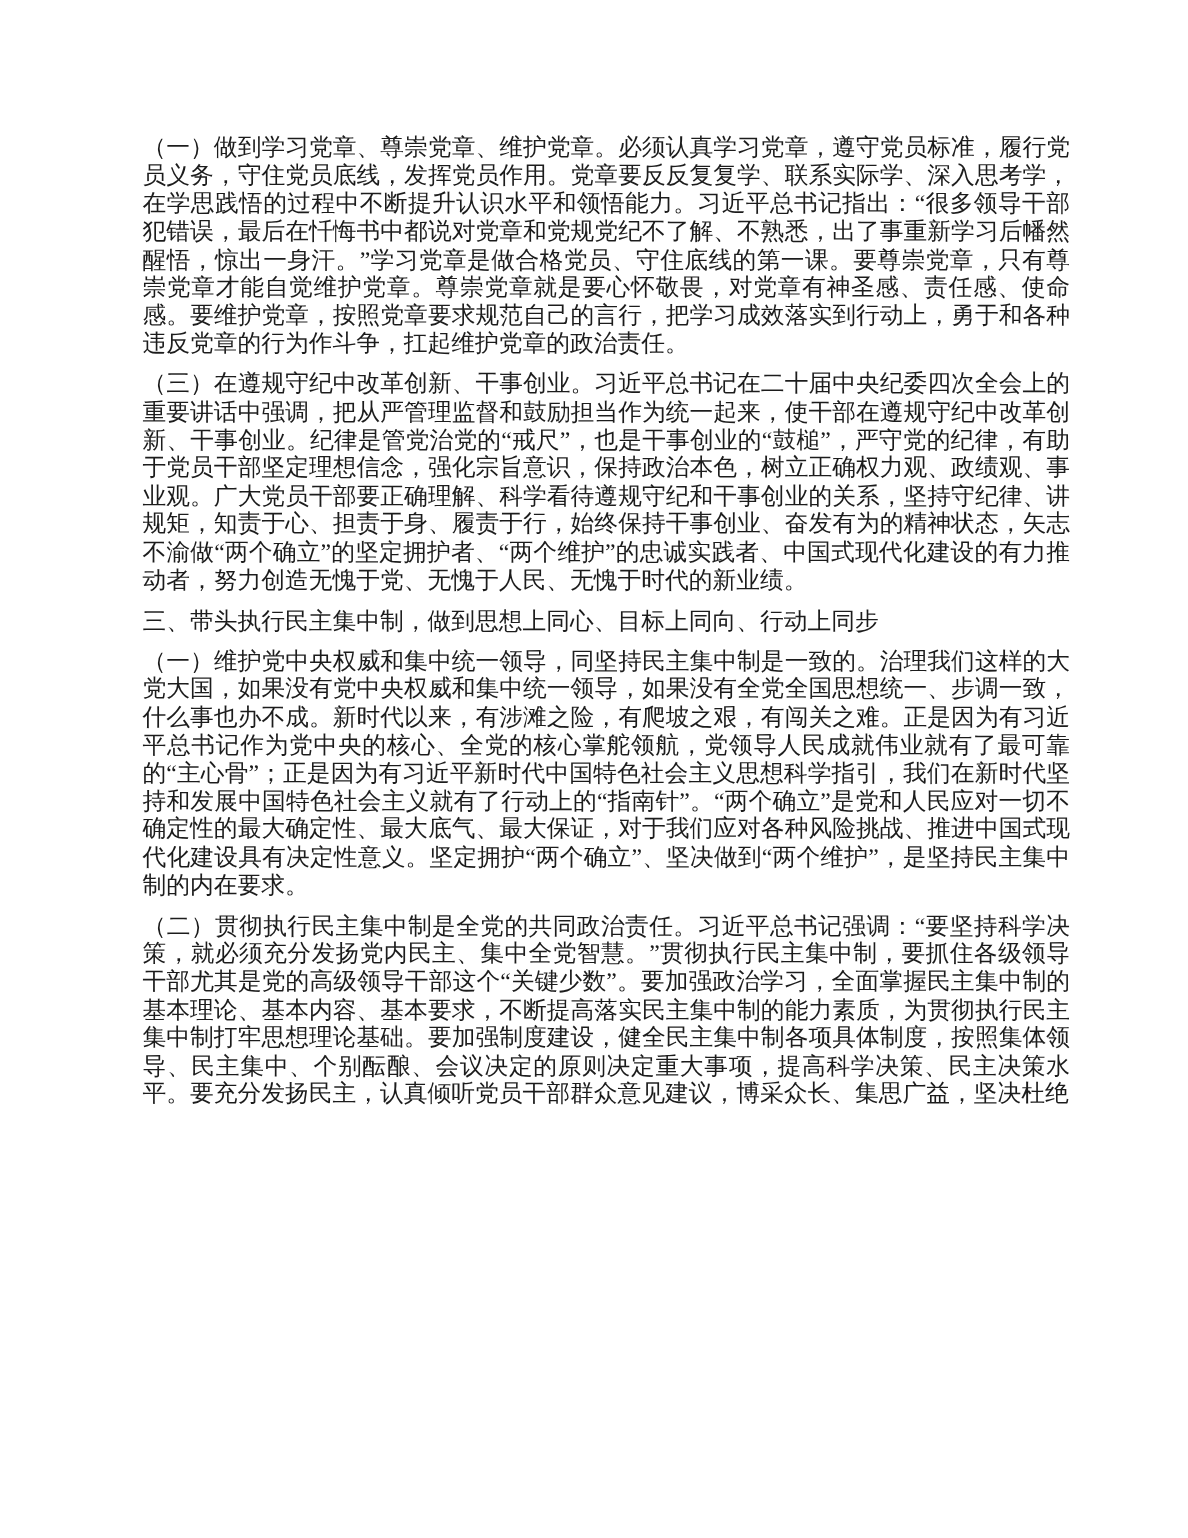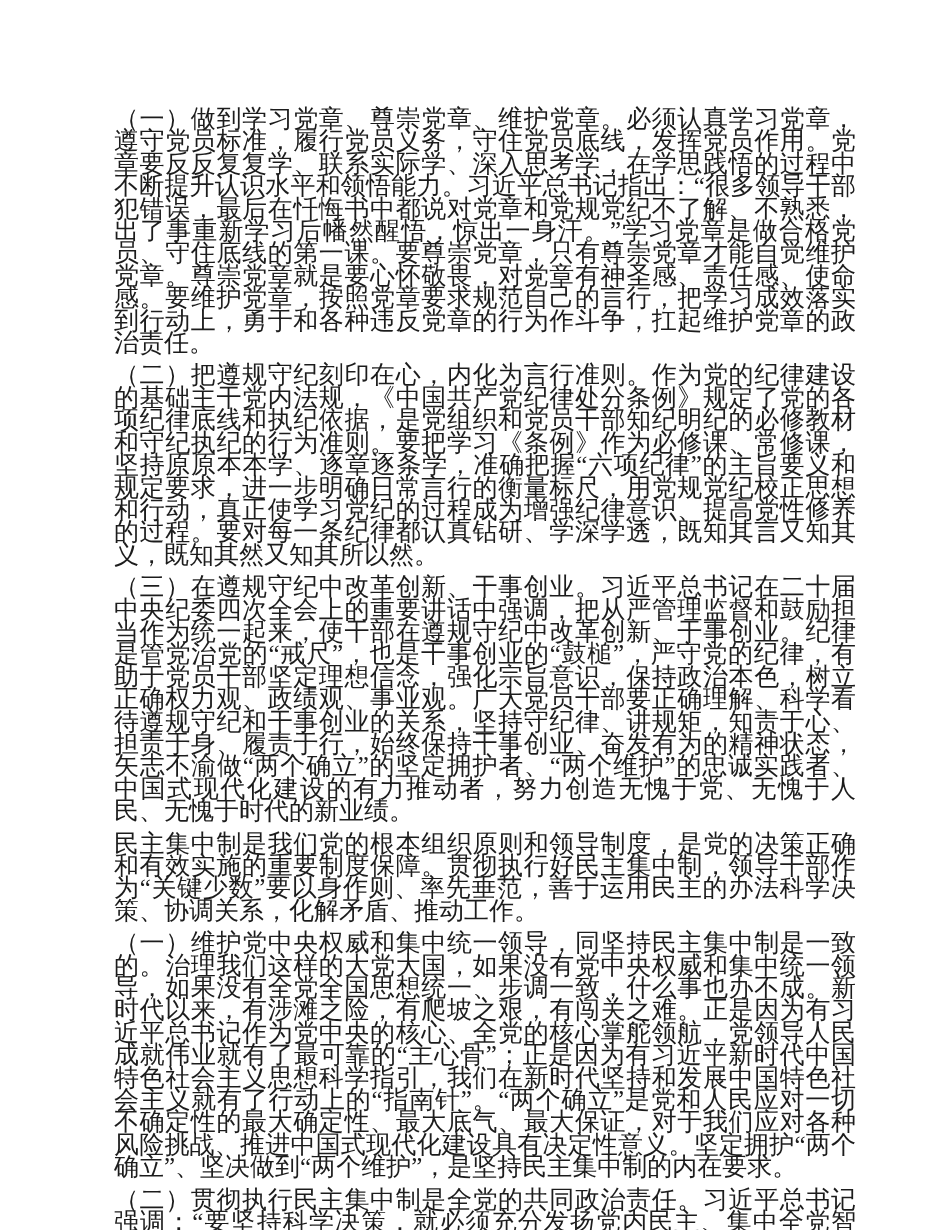--- a/index.html
+++ b/index.html
@@ -16,36 +16,35 @@
     background: #ffffff;
     overflow: hidden;
   }
   .content {
     position: absolute;
     left: 114px;
     top: 108px;
     width: 742px;
   }
   .para {
-    font-size: 25px;
+    font-size: 19px;
     line-height: 22.4px;
     color: #1c1c1c;
     text-align: justify;
     text-justify: inter-ideograph;
     margin: 0 0 10px 0;
     font-weight: 400;
     word-break: break-all;
   }
   .para:last-child { margin-bottom: 12px; }
 </style>
 </head>
 <body>
 
 <div class="page">
   <div class="content">
     <p class="para">（一）做到学习党章、尊崇党章、维护党章。必须认真学习党章，遵守党员标准，履行党员义务，守住党员底线，发挥党员作用。党章要反反复复学、联系实际学、深入思考学，在学思践悟的过程中不断提升认识水平和领悟能力。习近平总书记指出：“很多领导干部犯错误，最后在忏悔书中都说对党章和党规党纪不了解、不熟悉，出了事重新学习后幡然醒悟，惊出一身汗。”学习党章是做合格党员、守住底线的第一课。要尊崇党章，只有尊崇党章才能自觉维护党章。尊崇党章就是要心怀敬畏，对党章有神圣感、责任感、使命感。要维护党章，按照党章要求规范自己的言行，把学习成效落实到行动上，勇于和各种违反党章的行为作斗争，扛起维护党章的政治责任。</p>
-    <p class="para">（二）把遵规守纪刻印在心，内化为言行准则。作为党的纪律建设的基础主干党内法规，《中国共产党纪律处分条例》规定了党的各项纪律底线和执纪依据，是党组织和党员干部知纪明纪的必修教材和守纪执纪的行为准则。要把学习《条例》作为必修课、常修课，坚持原原本本学、逐章逐条学，准确把握“六项纪律”的主旨要义和规定要求，进一步明确日常言行的衡量标尺，用党规党纪校正思想和行动，真正使学习党纪的过程成为增强纪律意识、提高党性修养的过程。要对每一条纪律都认真钻研、学深学透，既知其言又知其义，既知其然又知其所以然。</p>
     <p class="para">（三）在遵规守纪中改革创新、干事创业。习近平总书记在二十届中央纪委四次全会上的重要讲话中强调，把从严管理监督和鼓励担当作为统一起来，使干部在遵规守纪中改革创新、干事创业。纪律是管党治党的“戒尺”，也是干事创业的“鼓槌”，严守党的纪律，有助于党员干部坚定理想信念，强化宗旨意识，保持政治本色，树立正确权力观、政绩观、事业观。广大党员干部要正确理解、科学看待遵规守纪和干事创业的关系，坚持守纪律、讲规矩，知责于心、担责于身、履责于行，始终保持干事创业、奋发有为的精神状态，矢志不渝做“两个确立”的坚定拥护者、“两个维护”的忠诚实践者、中国式现代化建设的有力推动者，努力创造无愧于党、无愧于人民、无愧于时代的新业绩。</p>
-    <p class="para">民主集中制是我们党的根本组织原则和领导制度，是党的决策正确和有效实施的重要制度保障。贯彻执行好民主集中制，领导干部作为“关键少数”要以身作则、率先垂范，善于运用民主的办法科学决策、协调关系，化解矛盾、推动工作。</p>
+    <p class="para">三、带头执行民主集中制，做到思想上同心、目标上同向、行动上同步</p>
     <p class="para">（一）维护党中央权威和集中统一领导，同坚持民主集中制是一致的。治理我们这样的大党大国，如果没有党中央权威和集中统一领导，如果没有全党全国思想统一、步调一致，什么事也办不成。新时代以来，有涉滩之险，有爬坡之艰，有闯关之难。正是因为有习近平总书记作为党中央的核心、全党的核心掌舵领航，党领导人民成就伟业就有了最可靠的“主心骨”；正是因为有习近平新时代中国特色社会主义思想科学指引，我们在新时代坚持和发展中国特色社会主义就有了行动上的“指南针”。“两个确立”是党和人民应对一切不确定性的最大确定性、最大底气、最大保证，对于我们应对各种风险挑战、推进中国式现代化建设具有决定性意义。坚定拥护“两个确立”、坚决做到“两个维护”，是坚持民主集中制的内在要求。</p>
     <p class="para">（二）贯彻执行民主集中制是全党的共同政治责任。习近平总书记强调：“要坚持科学决策，就必须充分发扬党内民主、集中全党智慧。”贯彻执行民主集中制，要抓住各级领导干部尤其是党的高级领导干部这个“关键少数”。要加强政治学习，全面掌握民主集中制的基本理论、基本内容、基本要求，不断提高落实民主集中制的能力素质，为贯彻执行民主集中制打牢思想理论基础。要加强制度建设，健全民主集中制各项具体制度，按照集体领导、民主集中、个别酝酿、会议决定的原则决定重大事项，提高科学决策、民主决策水平。要充分发扬民主，认真倾听党员干部群众意见建议，博采众长、集思广益，坚决杜绝</p>
   </div>
 </div>
 
 </body></html>

